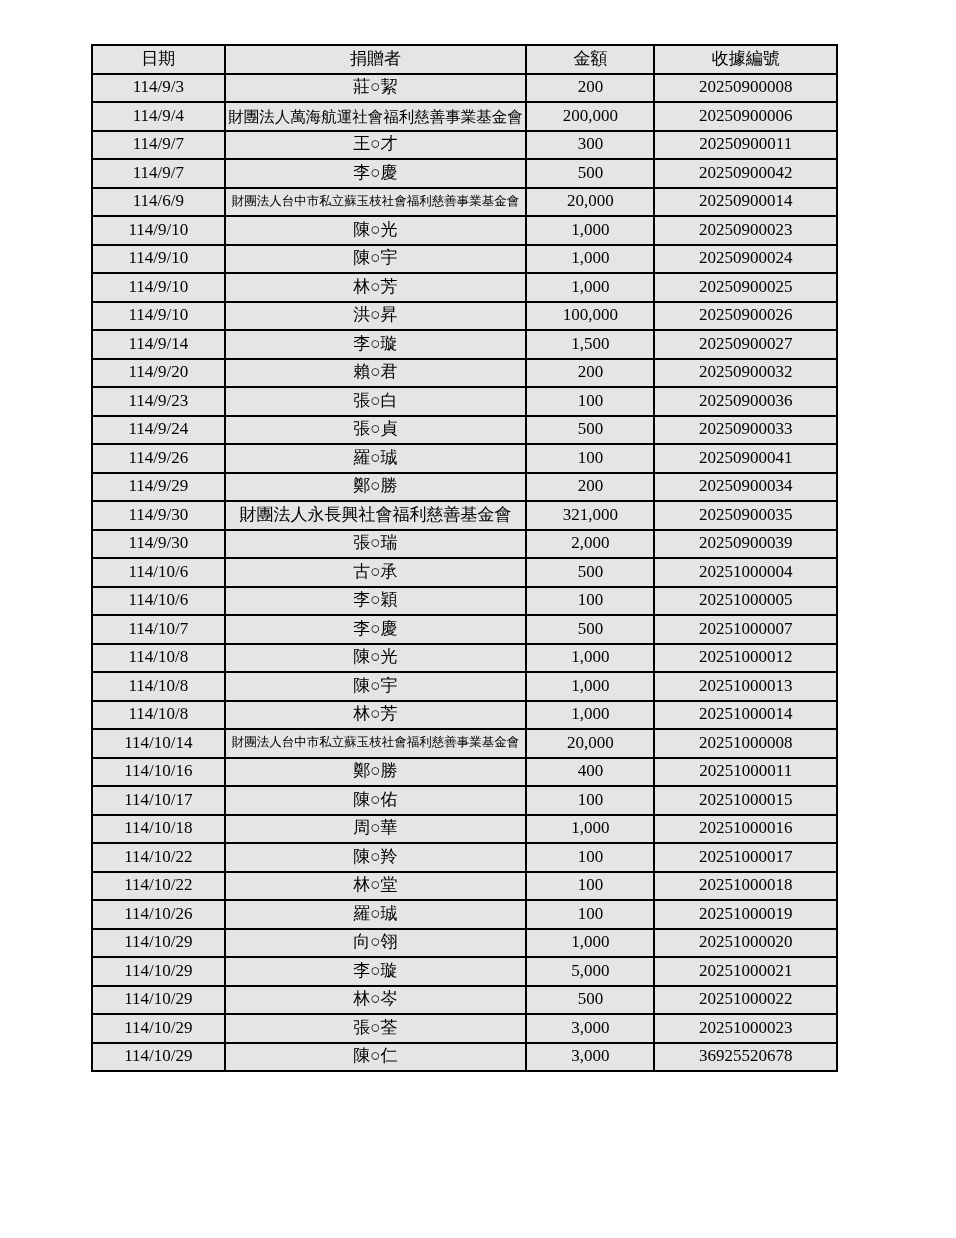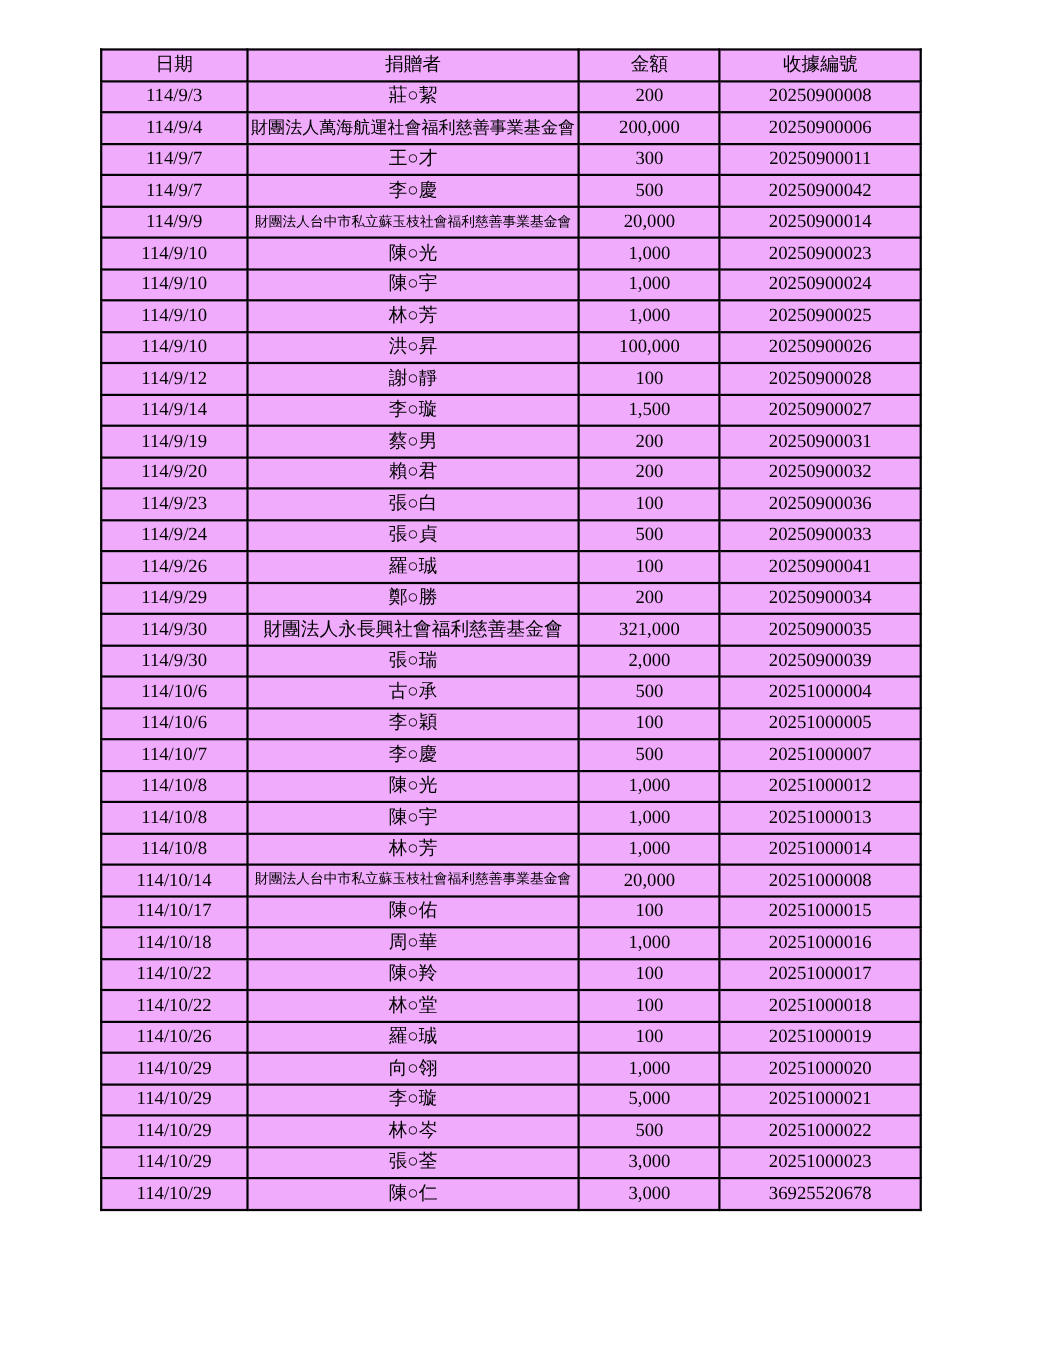--- a/index.html
+++ b/index.html
@@ -14,21 +14,21 @@
     font-family: "Liberation Serif", "DejaVu Serif", serif;
     color: #000000;
   }
   table.donations {
     position: absolute;
     left: 91px;
     top: 44px;
     width: 747px;
     border-collapse: collapse;
     table-layout: fixed;
-    background: #f0abfc;
+    background: #e5e5e5;
   }
   table.donations col.c-date    { width: 17.8%; }
   table.donations col.c-donor   { width: 40.5%; }
   table.donations col.c-amount  { width: 17.2%; }
   table.donations col.c-receipt { width: 24.5%; }
   table.donations th,
   table.donations td {
     border: 2px solid #000000;
     height: 26.5px;
     padding: 0 2px;
@@ -78,21 +78,21 @@
         <td>300</td>
         <td>20250900011</td>
       </tr>
       <tr>
         <td>114/9/7</td>
         <td>李○慶</td>
         <td>500</td>
         <td>20250900042</td>
       </tr>
       <tr>
-        <td>114/9/9</td>
+        <td>114/6/9</td>
         <td style="font-size: 12.5px;">財團法人台中市私立蘇玉枝社會福利慈善事業基金會</td>
         <td>20,000</td>
         <td>20250900014</td>
       </tr>
       <tr>
         <td>114/9/10</td>
         <td>陳○光</td>
         <td>1,000</td>
         <td>20250900023</td>
       </tr>
@@ -106,40 +106,28 @@
         <td>114/9/10</td>
         <td>林○芳</td>
         <td>1,000</td>
         <td>20250900025</td>
       </tr>
       <tr>
         <td>114/9/10</td>
         <td>洪○昇</td>
         <td>100,000</td>
         <td>20250900026</td>
-      </tr>
-      <tr>
-        <td>114/9/12</td>
-        <td>謝○靜</td>
-        <td>100</td>
-        <td>20250900028</td>
       </tr>
       <tr>
         <td>114/9/14</td>
         <td>李○璇</td>
         <td>1,500</td>
         <td>20250900027</td>
       </tr>
       <tr>
-        <td>114/9/19</td>
-        <td>蔡○男</td>
-        <td>200</td>
-        <td>20250900031</td>
-      </tr>
-      <tr>
         <td>114/9/20</td>
         <td>賴○君</td>
         <td>200</td>
         <td>20250900032</td>
       </tr>
       <tr>
         <td>114/9/23</td>
         <td>張○白</td>
         <td>100</td>
         <td>20250900036</td>
@@ -210,20 +198,26 @@
         <td>1,000</td>
         <td>20251000014</td>
       </tr>
       <tr>
         <td>114/10/14</td>
         <td style="font-size: 12.5px;">財團法人台中市私立蘇玉枝社會福利慈善事業基金會</td>
         <td>20,000</td>
         <td>20251000008</td>
       </tr>
       <tr>
+        <td>114/10/16</td>
+        <td>鄭○勝</td>
+        <td>400</td>
+        <td>20251000011</td>
+      </tr>
+      <tr>
         <td>114/10/17</td>
         <td>陳○佑</td>
         <td>100</td>
         <td>20251000015</td>
       </tr>
       <tr>
         <td>114/10/18</td>
         <td>周○華</td>
         <td>1,000</td>
         <td>20251000016</td>

